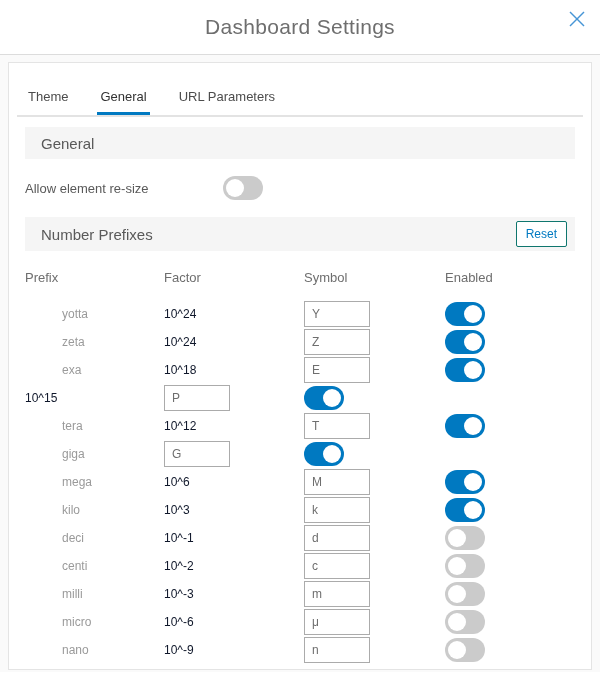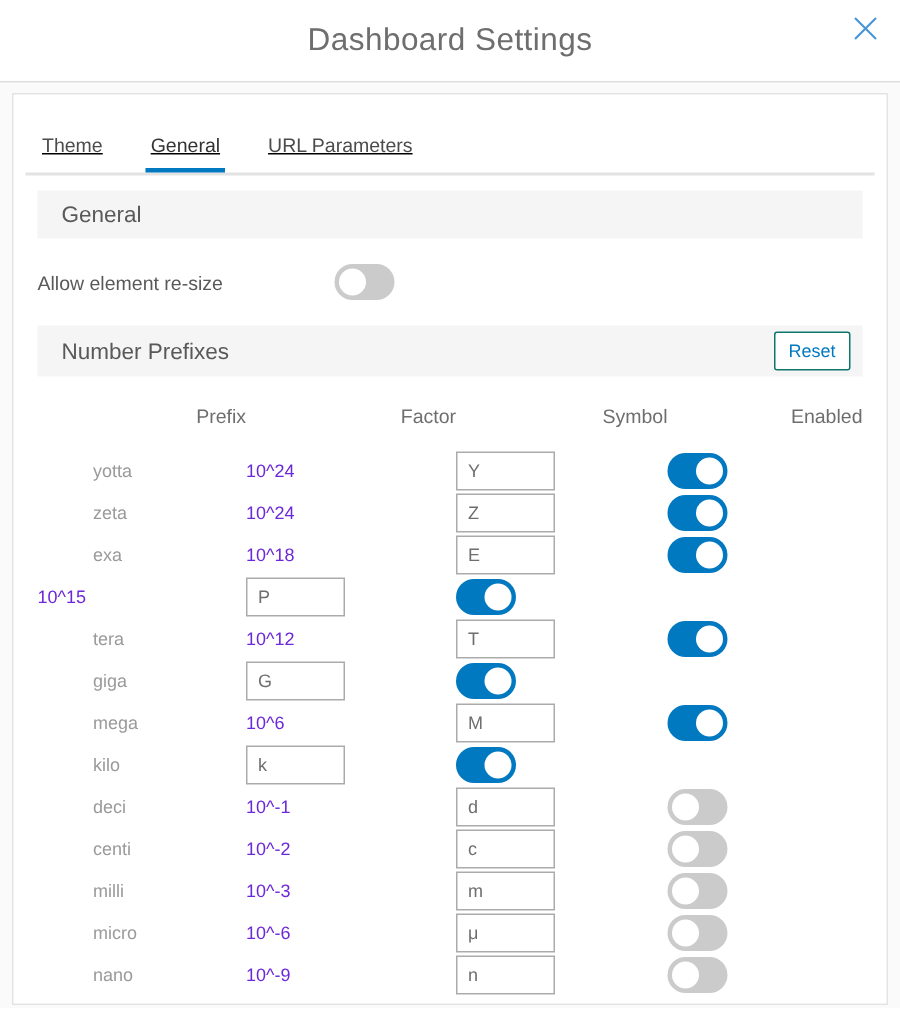--- a/index.html
+++ b/index.html
@@ -12,21 +12,21 @@
     position:relative; background:#fff; border-bottom:1px solid #dcdcdc; }
   .title { font-size:21px; color:#6e6e6e; letter-spacing:.3px; font-weight:400; }
   .close-btn { position:absolute; right:11px; top:7px; width:24px; height:24px;
     display:flex; align-items:center; justify-content:center; cursor:pointer; }
 
   
   .outer { height:617px; background:#fafafa; padding:7px 8px 2px; }
   .panel { background:#fff; border:1px solid #e4e4e4; height:100%; }
 
   
-  .tabs { display:flex; gap:26px; padding:26px 16px 0;text-decoration:underline; }
+  .tabs { display:flex; gap:26px; padding:26px 16px 0; }
   .tab { font-size:13px; color:#4c4c4c; padding:0 3px 8px; cursor:pointer; border-bottom:3px solid transparent; }
   .tab.active { color:#323232; border-bottom-color:#0079c1; }
   .tabs-divider { height:2px; background:#e3e3e3; margin:0 8px; }
 
   .content { padding:0 16px; }
 
   
   .band { background:#f5f5f5; display:flex; align-items:center; justify-content:space-between;
     padding:0 8px 0 16px; }
   .band-general { height:32px; margin-top:10px; }
@@ -45,25 +45,25 @@
   
   .toggle { position:relative; width:40px; height:24px; border-radius:12px; cursor:pointer; flex:0 0 auto; }
   .toggle .knob { position:absolute; top:3px; width:18px; height:18px; border-radius:50%; background:#fff; }
   .toggle.on { background:#0079c1; }
   .toggle.on .knob { right:3px; }
   .toggle.off { background:#cbcbcb; }
   .toggle.off .knob { left:3px; }
 
   
   .grid-cols { display:grid; grid-template-columns:139px 140px 141px auto; align-items:center; }
-  .table-header { margin-top:19px; font-size:13px; color:#6e6e6e;text-align:right; }
+  .table-header { margin-top:19px; font-size:13px; color:#6e6e6e; }
   .prefix-rows { margin-top:15px; }
   .prefix-row { height:28px; font-size:12px; }
   .cell-prefix { color:#9a9a9a;margin-left:37px; }
-  .cell-factor { color:#6d28d9; }
+  .cell-factor { color:#0f172a; }
   .symbol-input { width:66px; height:26px; border:1px solid #ababab; background:#fff;
     font-size:12px; color:#6e6e6e; padding-left:7px; outline:none;
     font-family:"Liberation Sans","DejaVu Sans",sans-serif; }
 </style>
 </head>
 <body>
 
 <div class="dialog">
 
   <div class="titlebar">
@@ -175,20 +175,21 @@
               <span class="cell-factor">10^6</span>
               <span><input class="symbol-input" type="text" value="M" style=""></span>
               <span>
                 <div class="toggle on">
                   <div class="knob"></div>
                 </div>
               </span>
             </div>
             <div class="grid-cols prefix-row">
               <span class="cell-prefix">kilo</span>
+              <span class="cell-factor">10^3</span>
               <span><input class="symbol-input" type="text" value="k" style=""></span>
               <span>
                 <div class="toggle on">
                   <div class="knob"></div>
                 </div>
               </span>
             </div>
             <div class="grid-cols prefix-row">
               <span class="cell-prefix">deci</span>
               <span class="cell-factor">10^-1</span>

